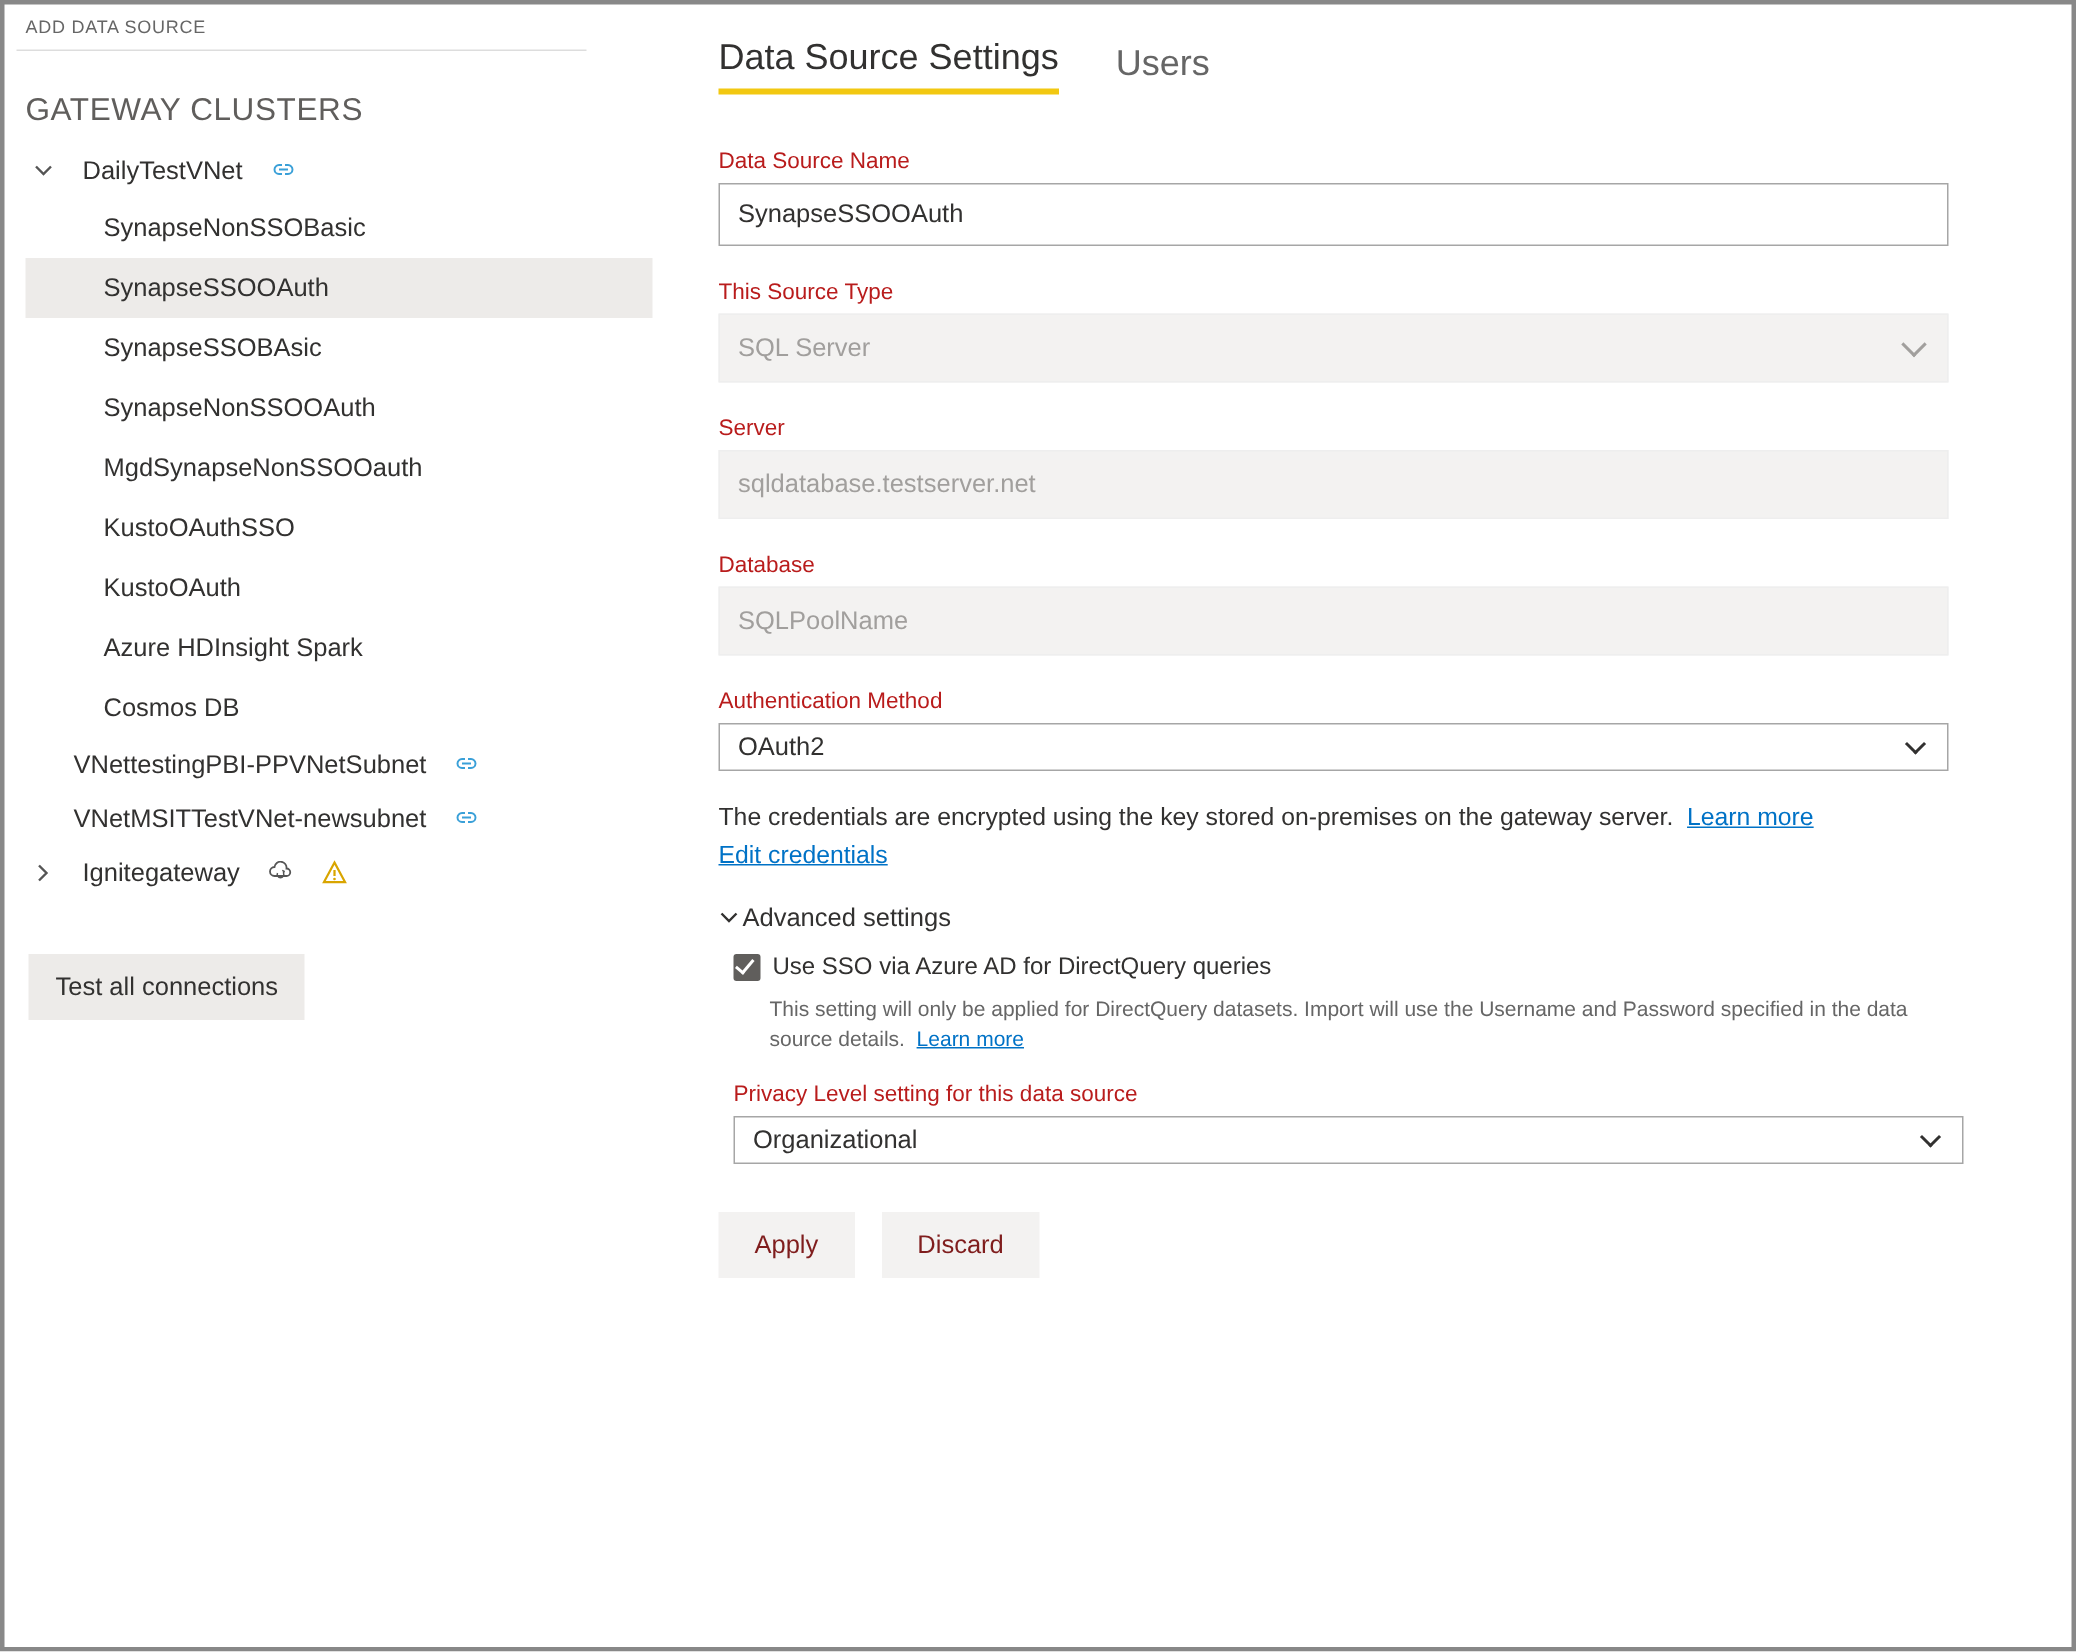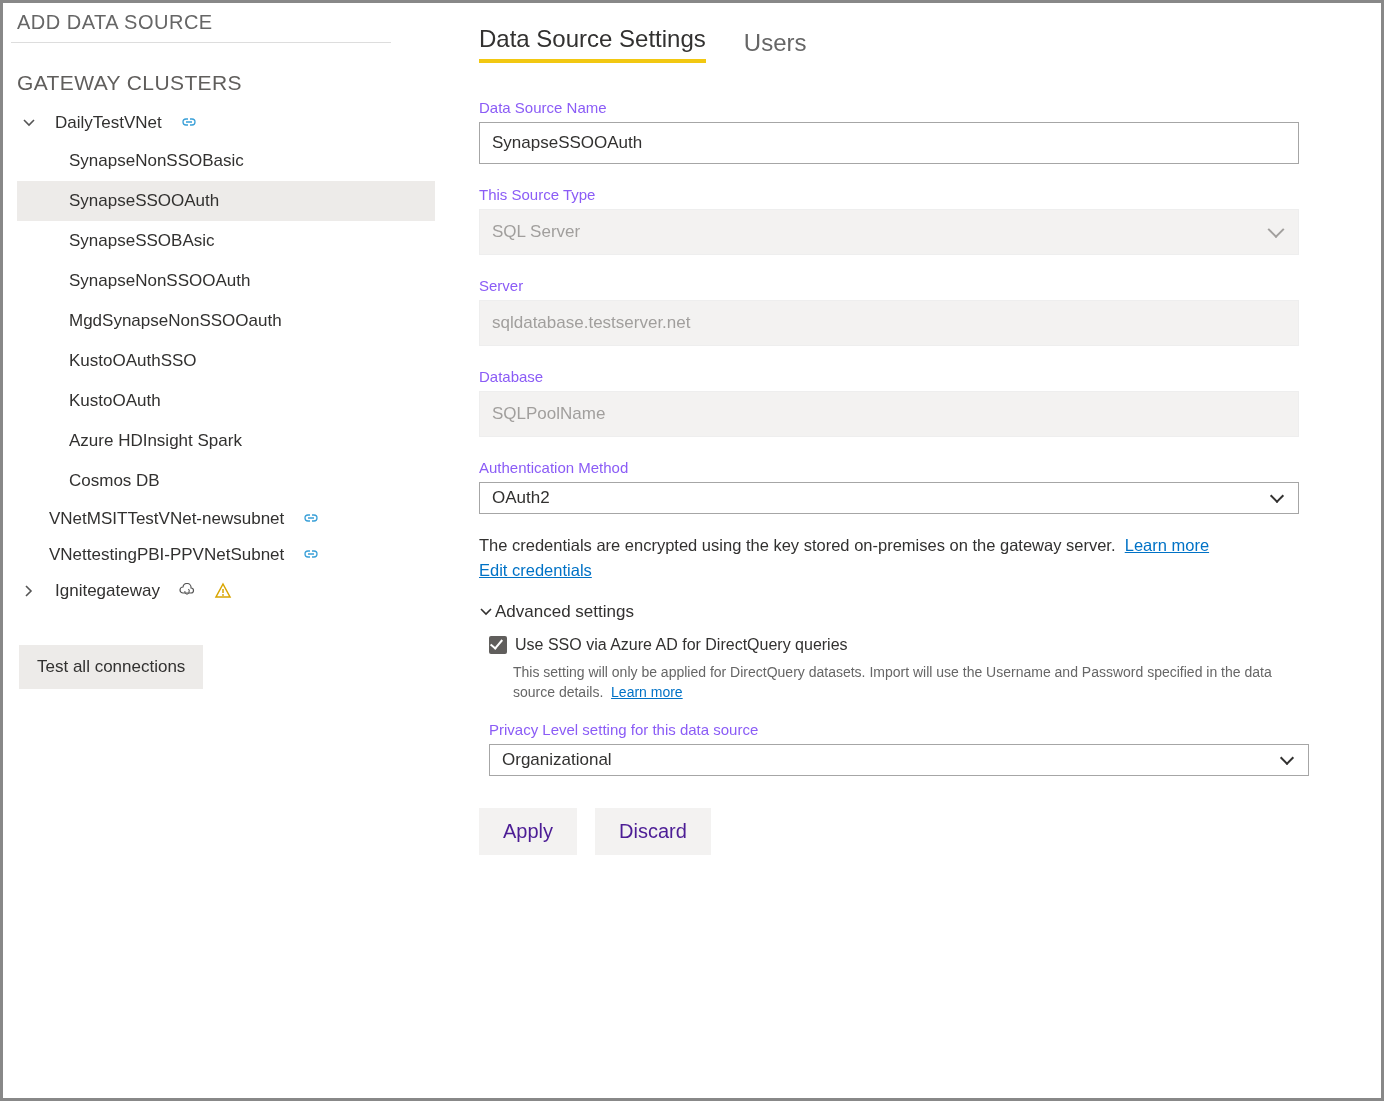--- a/index.html
+++ b/index.html
@@ -16,21 +16,21 @@
     display: flex;
     overflow: hidden;
     background: #fff;
   }
   
   .sidebar {
     width: 432px;
     padding: 4px 0 0 8px;
   }
   .add-ds {
-    font-size: 20px;
+    font-size: 12px;
     color: #666;
     letter-spacing: 0.5px;
     padding: 4px 0 8px 6px;
   }
   .add-ds-rule {
     height: 1px;
     background: #ddd;
     margin: 0 0 28px 0;
     width: 380px;
   }
@@ -94,21 +94,21 @@
     color: #666;
     padding-bottom: 6px;
     cursor: pointer;
   }
   .tab.active {
     color: #323130;
     border-bottom: 4px solid #f2c811;
   }
   .form-label {
     font-size: 15px;
-    color: #8b5cf6;
+    color: #b91c1c;
     margin: 0 0 6px 0;
   }
   .text-input {
     width: 820px;
     font-size: 17px;
     padding: 10px 12px;
     border: 1px solid #a6a6a6;
     outline: none;
     color: #323130;
     background: #fff;
@@ -196,22 +196,22 @@
     font-size: 14px;
     color: #666;
     padding: 8px 0 0 24px;
     line-height: 1.45;
     width: 820px;
   }
   .btn-row { display: flex; gap: 18px; margin-top: 32px; }
   .btn-ghost {
     border: none;
     background: #f3f2f1;
-    color: #4c1d95;
-    font-size: 20px;
+    color: #7f1d1d;
+    font-size: 17px;
     padding: 12px 24px;
     cursor: default;
     text-align: right;
   }
   svg { display: block; }
 </style>
 </head>
 <body>
 
 <div class="frame">
@@ -243,30 +243,30 @@
         <div class="child-row">SynapseSSOBAsic</div>
         <div class="child-row">SynapseNonSSOOAuth</div>
         <div class="child-row">MgdSynapseNonSSOOauth</div>
         <div class="child-row">KustoOAuthSSO</div>
         <div class="child-row">KustoOAuth</div>
         <div class="child-row">Azure HDInsight Spark</div>
         <div class="child-row">Cosmos DB</div>
       </div>
 
       <div class="node-row indent-sub">
-        <span class="node-label">VNetMSITTestVNet-newsubnet</span>
+        <span class="node-label">VNettestingPBI-PPVNetSubnet</span>
         <span class="link-icon">
           <svg width="18" height="12" viewBox="0 0 18 12">
               <path d="M3 6 A3 3 0 0 1 6 3 h2 M15 6 A3 3 0 0 0 12 3 h-2 M3 6 A3 3 0 0 0 6 9 h2 M15 6 A3 3 0 0 1 12 9 h-2 M6 6 h6" fill="none" stroke="#3aa0d8" stroke-width="1.3"></path>
             </svg>
         </span>
       </div>
 
       <div class="node-row indent-sub">
-        <span class="node-label">VNettestingPBI-PPVNetSubnet</span>
+        <span class="node-label">VNetMSITTestVNet-newsubnet</span>
         <span class="link-icon">
           <svg width="18" height="12" viewBox="0 0 18 12">
               <path d="M3 6 A3 3 0 0 1 6 3 h2 M15 6 A3 3 0 0 0 12 3 h-2 M3 6 A3 3 0 0 0 6 9 h2 M15 6 A3 3 0 0 1 12 9 h-2 M6 6 h6" fill="none" stroke="#3aa0d8" stroke-width="1.3"></path>
             </svg>
         </span>
       </div>
 
       <div class="node-row">
         <span class="chev">
           <svg width="12" height="12" viewBox="0 0 12 12">

